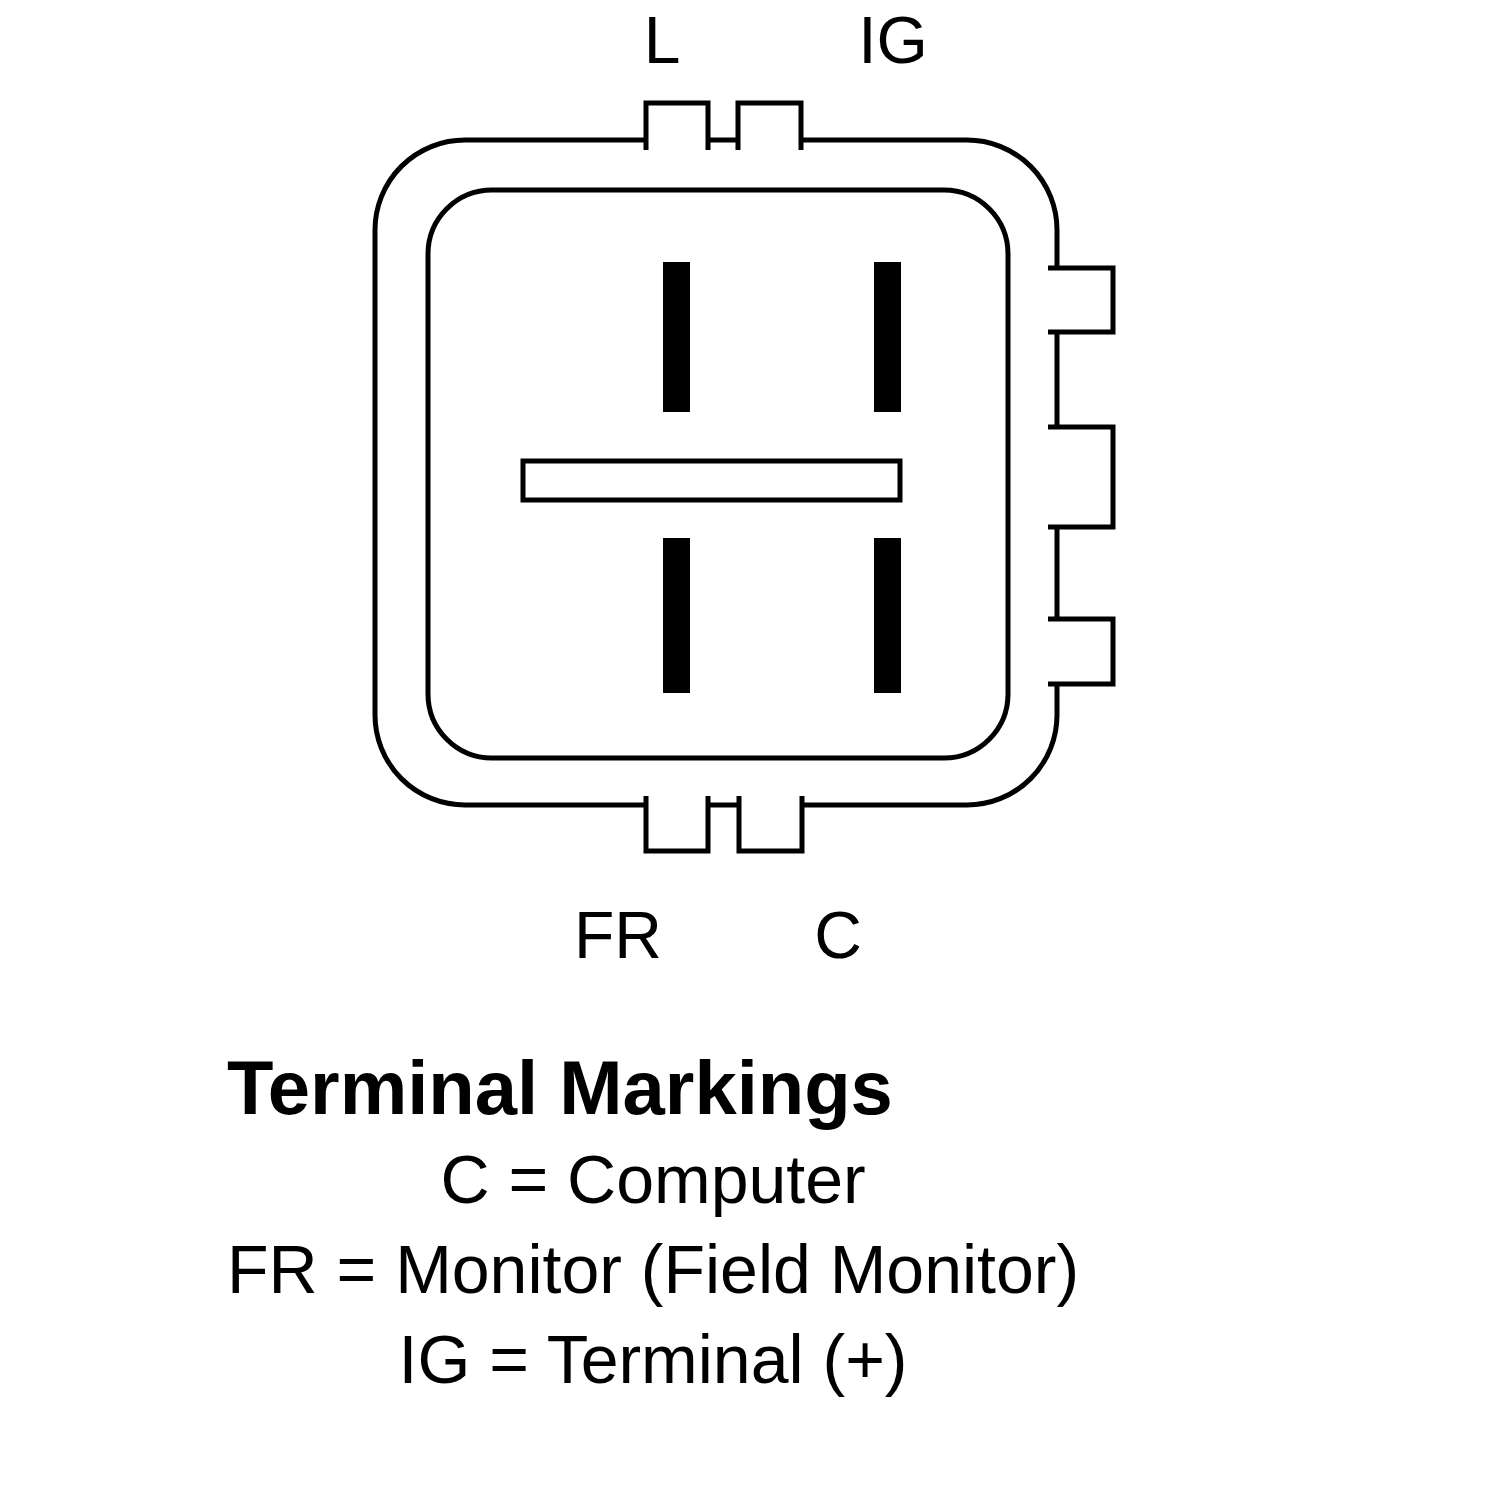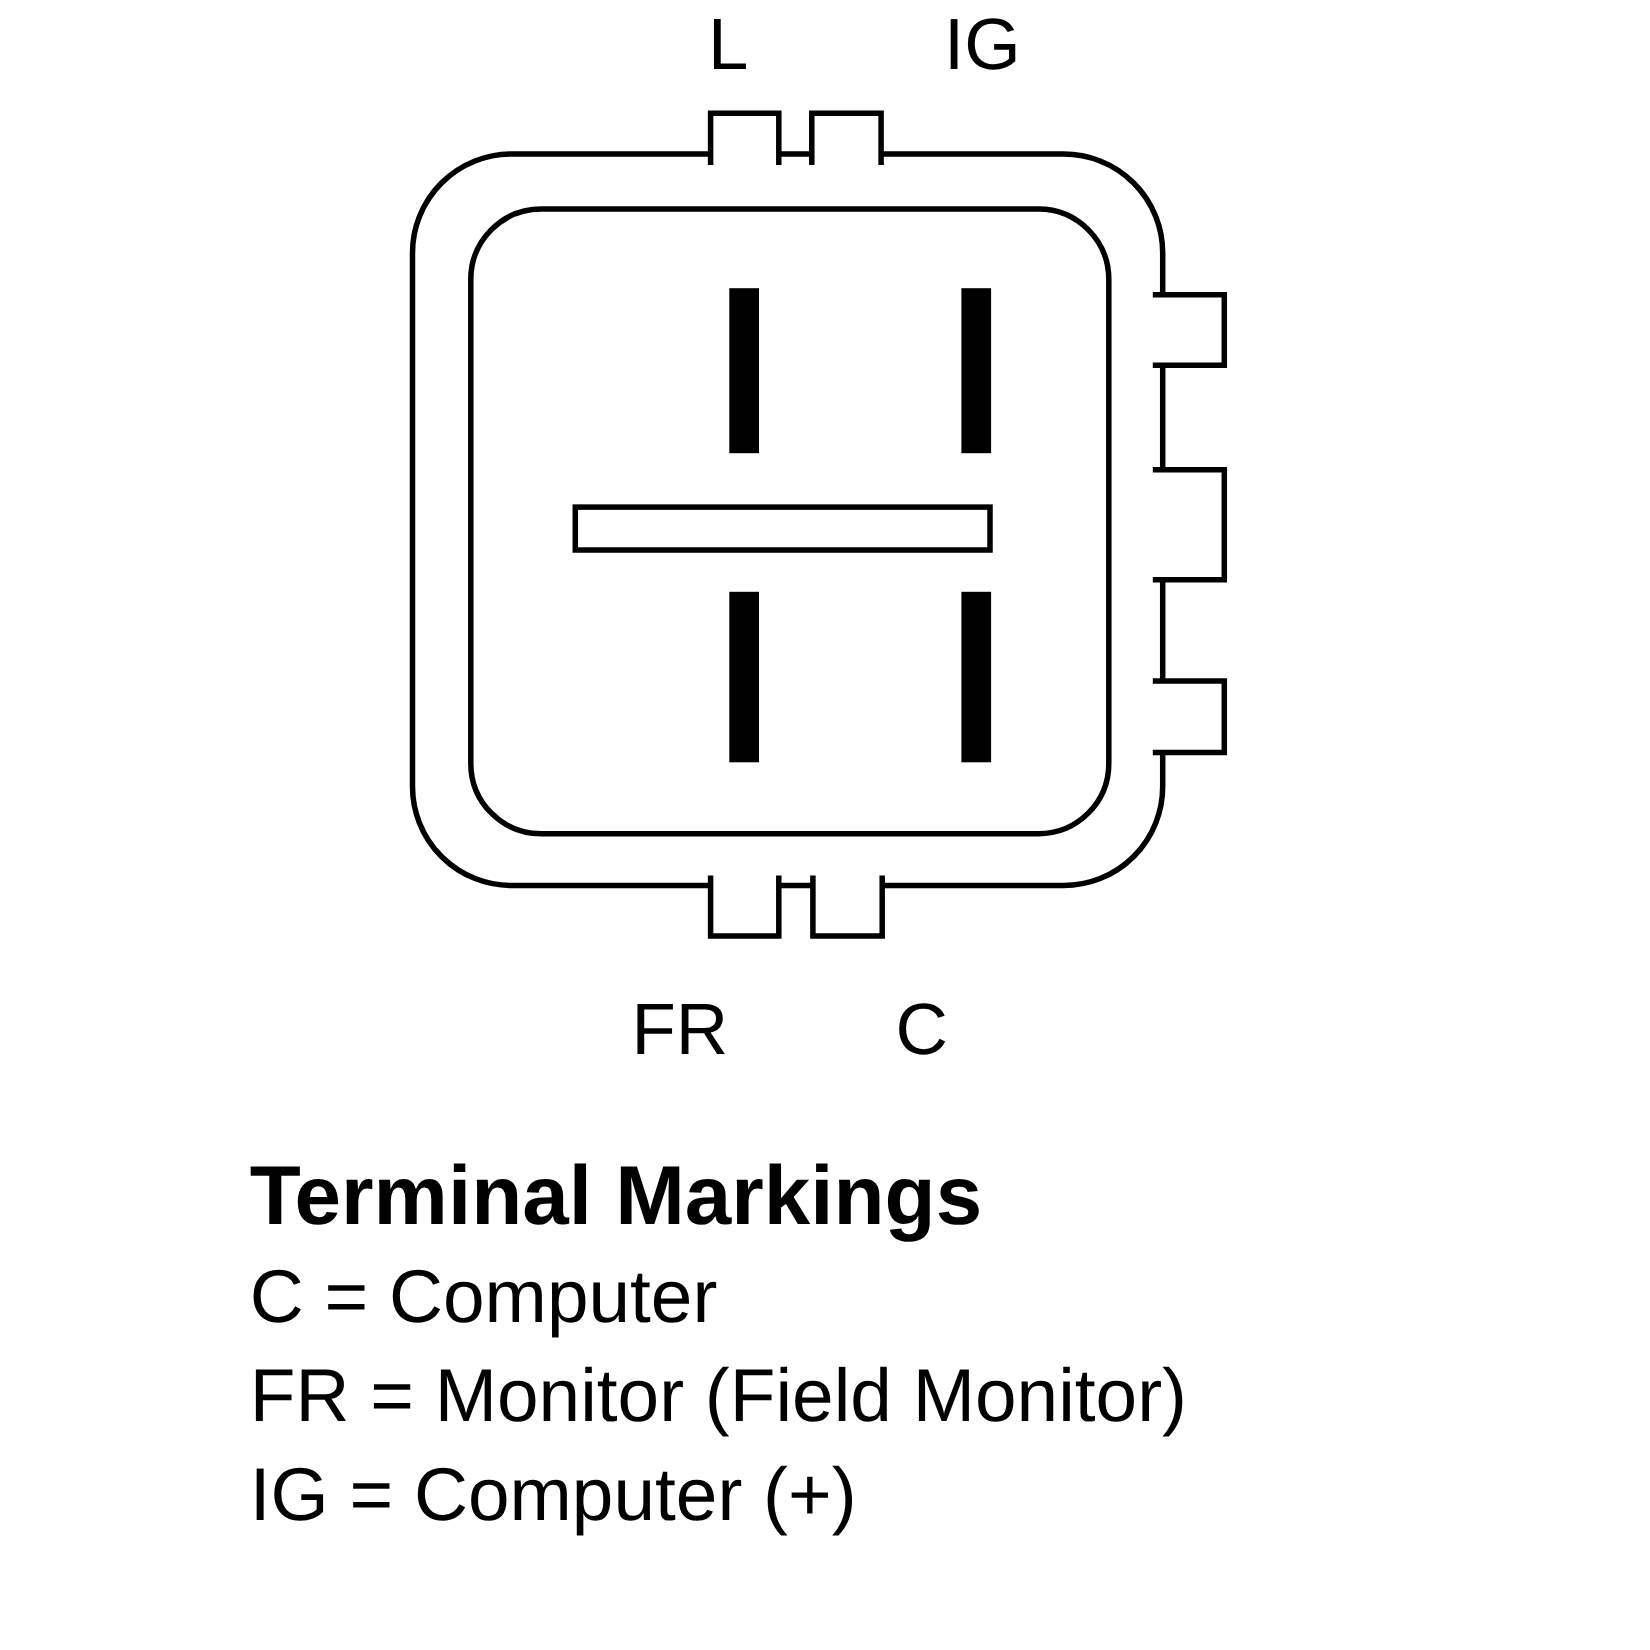--- a/index.html
+++ b/index.html
@@ -35,20 +35,21 @@
   #legend .legend-title {
     font-size: 76px;
     font-weight: 700;
     line-height: 92px;
     letter-spacing: 0px;
   }
   #legend .legend-entry {
     font-size: 68px;
     font-weight: 400;
     line-height: 90px;
+    text-align: center;
   }
 </style>
 </head>
 <body>
 
 <svg id="diagram-svg" width="1500" height="1500" viewBox="0 0 1500 1500">
 
   <rect x="375" y="140" width="682" height="665" rx="90" ry="90" fill="#ffffff" stroke="#000000" stroke-width="5"></rect>
 
   <rect x="428" y="190" width="580" height="568" rx="64" ry="64" fill="#ffffff" stroke="#000000" stroke-width="5"></rect>
@@ -73,14 +74,14 @@
   <text class="terminal-label" x="662" y="63" text-anchor="middle">L</text>
   <text class="terminal-label" x="893" y="63" text-anchor="middle">IG</text>
   <text class="terminal-label" x="618" y="958" text-anchor="middle">FR</text>
   <text class="terminal-label" x="838" y="958" text-anchor="middle">C</text>
 </svg>
 
 <div id="legend">
   <div class="legend-title">Terminal Markings</div>
   <div class="legend-entry">C = Computer</div>
   <div class="legend-entry">FR = Monitor (Field Monitor)</div>
-  <div class="legend-entry">IG = Computer (+)</div>
+  <div class="legend-entry">IG = Terminal (+)</div>
 </div>
 
 </body></html>

